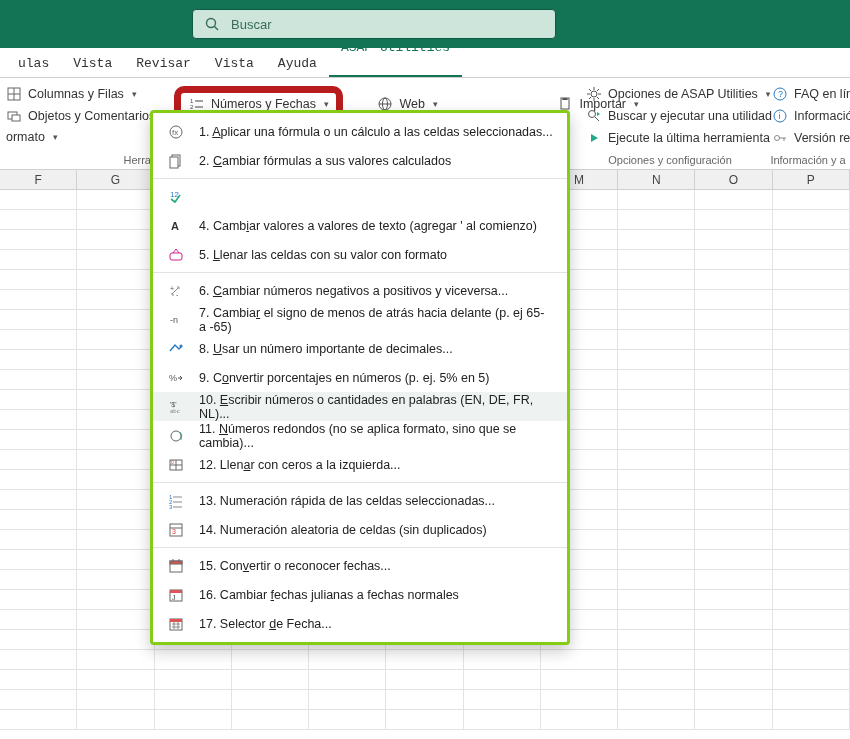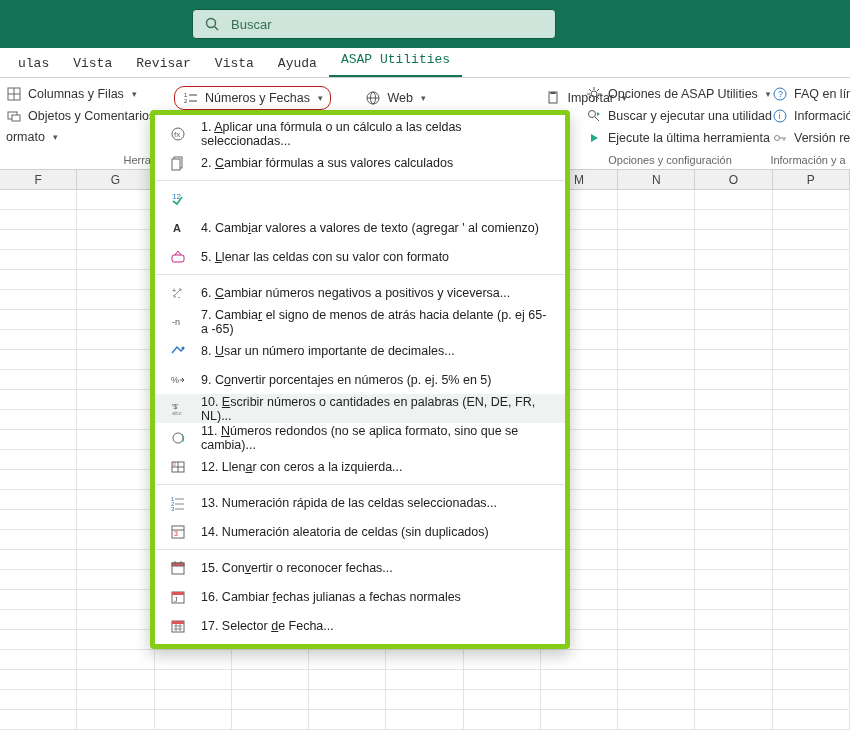--- a/index.html
+++ b/index.html
@@ -7,49 +7,49 @@
 
 
 .titlebar { height: 48px; background: #137355; display: flex; align-items: center; padding-left: 192px; }
 .searchbox { width: 364px; height: 30px; background: #cde5db; border: 1px solid #0e5a42; border-radius: 4px; display: flex; align-items: center; padding: 0 12px; gap: 12px; }
 .searchbox .mag { width: 14px; height: 14px; }
 .searchbox .ph { color: #3a6b59; font-size: 13px; }
 
 
 .tabs { height: 30px; display: flex; align-items: flex-end; border-bottom: 1px solid #d0d0d0; padding-left: 6px; gap: 0; }
 .tab { font-size: 13px; color: #333; padding: 6px 12px; cursor: pointer; font-family: Liberation Mono, monospace; }
-.tab.active { color: #137355; border-bottom: 2px solid #137355; padding-bottom: 8px; font-weight: 400; }
+.tab.active { color: #137355; border-bottom: 2px solid #137355; padding-bottom: 20px; font-weight: 400; }
 
 
 .ribbon { height: 92px; border-bottom: 1px solid #d0d0d0; position: relative; background: #fff; }
 .rgroup { position: absolute; top: 4px; height: 84px; }
 .rgroup .stack { display: flex; flex-direction: column; gap: 2px; padding-top: 2px; }
 .rbtn { display: flex; align-items: center; gap: 6px; font-size: 12.5px; color: #333; padding: 2px 6px; cursor: pointer; white-space: nowrap; }
 .rbtn .caret { font-size: 9px; color: #555; margin-left: 2px; }
-.rbtn.boxed { border: 1px solid #b91c1c; border-radius: 10px; padding: 3px 8px; background: #fff; }
+.rbtn.boxed { border: 7px solid #b91c1c; border-radius: 10px; padding: 3px 8px; background: #fff; }
 .rlabel { position: absolute; bottom: 0; font-size: 11px; color: #666; text-align: center; }
 .ico { width: 16px; height: 16px; display: inline-flex; align-items: center; justify-content: center; flex-shrink: 0; }
 
 
 .g1 { left: 0; width: 155px; }
 .g2 { left: 160px; width: 415px; }
 .g3 { left: 580px; width: 180px; }
 .g4 { left: 766px; width: 84px; }
 
 
 .colhdr { height: 20px; background: #f0f0f0; border-bottom: 1px solid #d0d0d0; display: flex; }
 .colcell { width: 80px; border-right: 1px solid #d0d0d0; text-align: center; font-size: 12px; color: #444; line-height: 20px; }
 
 
 .grid { position: relative; }
 .row { height: 20px; border-bottom: 1px solid #e3e3e3; display: flex; }
 .cell { width: 80px; border-right: 1px solid #e3e3e3; }
 
 
-.menu { position: absolute; left: 150px; top: 110px; width: 420px; background: #fff; border: 5px solid #84cc16; border-radius: 4px; box-shadow: 0 6px 16px rgba(0,0,0,0.22); padding: 4px 0; z-index: 20; }
+.menu { position: absolute; left: 150px; top: 110px; width: 420px; background: #fff; border: 3px solid #84cc16; border-radius: 4px; box-shadow: 0 6px 16px rgba(0,0,0,0.22); padding: 4px 0; z-index: 20; }
 .mitem { display: flex; align-items: center; height: 29px; padding: 0 14px; gap: 14px; font-size: 12.5px; color: #222; cursor: pointer; }
 .mitem.hl { background: #eef3f1; }
 .mitem .mico { width: 18px; height: 18px; flex-shrink: 0; display: flex; align-items: center; justify-content: center; }
 .msep { height: 1px; background: #e2e2e2; margin: 3px 0; }
 .mitem .txt u { text-decoration: underline; }
 
 
 svg { overflow: visible; }
 </style>
 </head>

